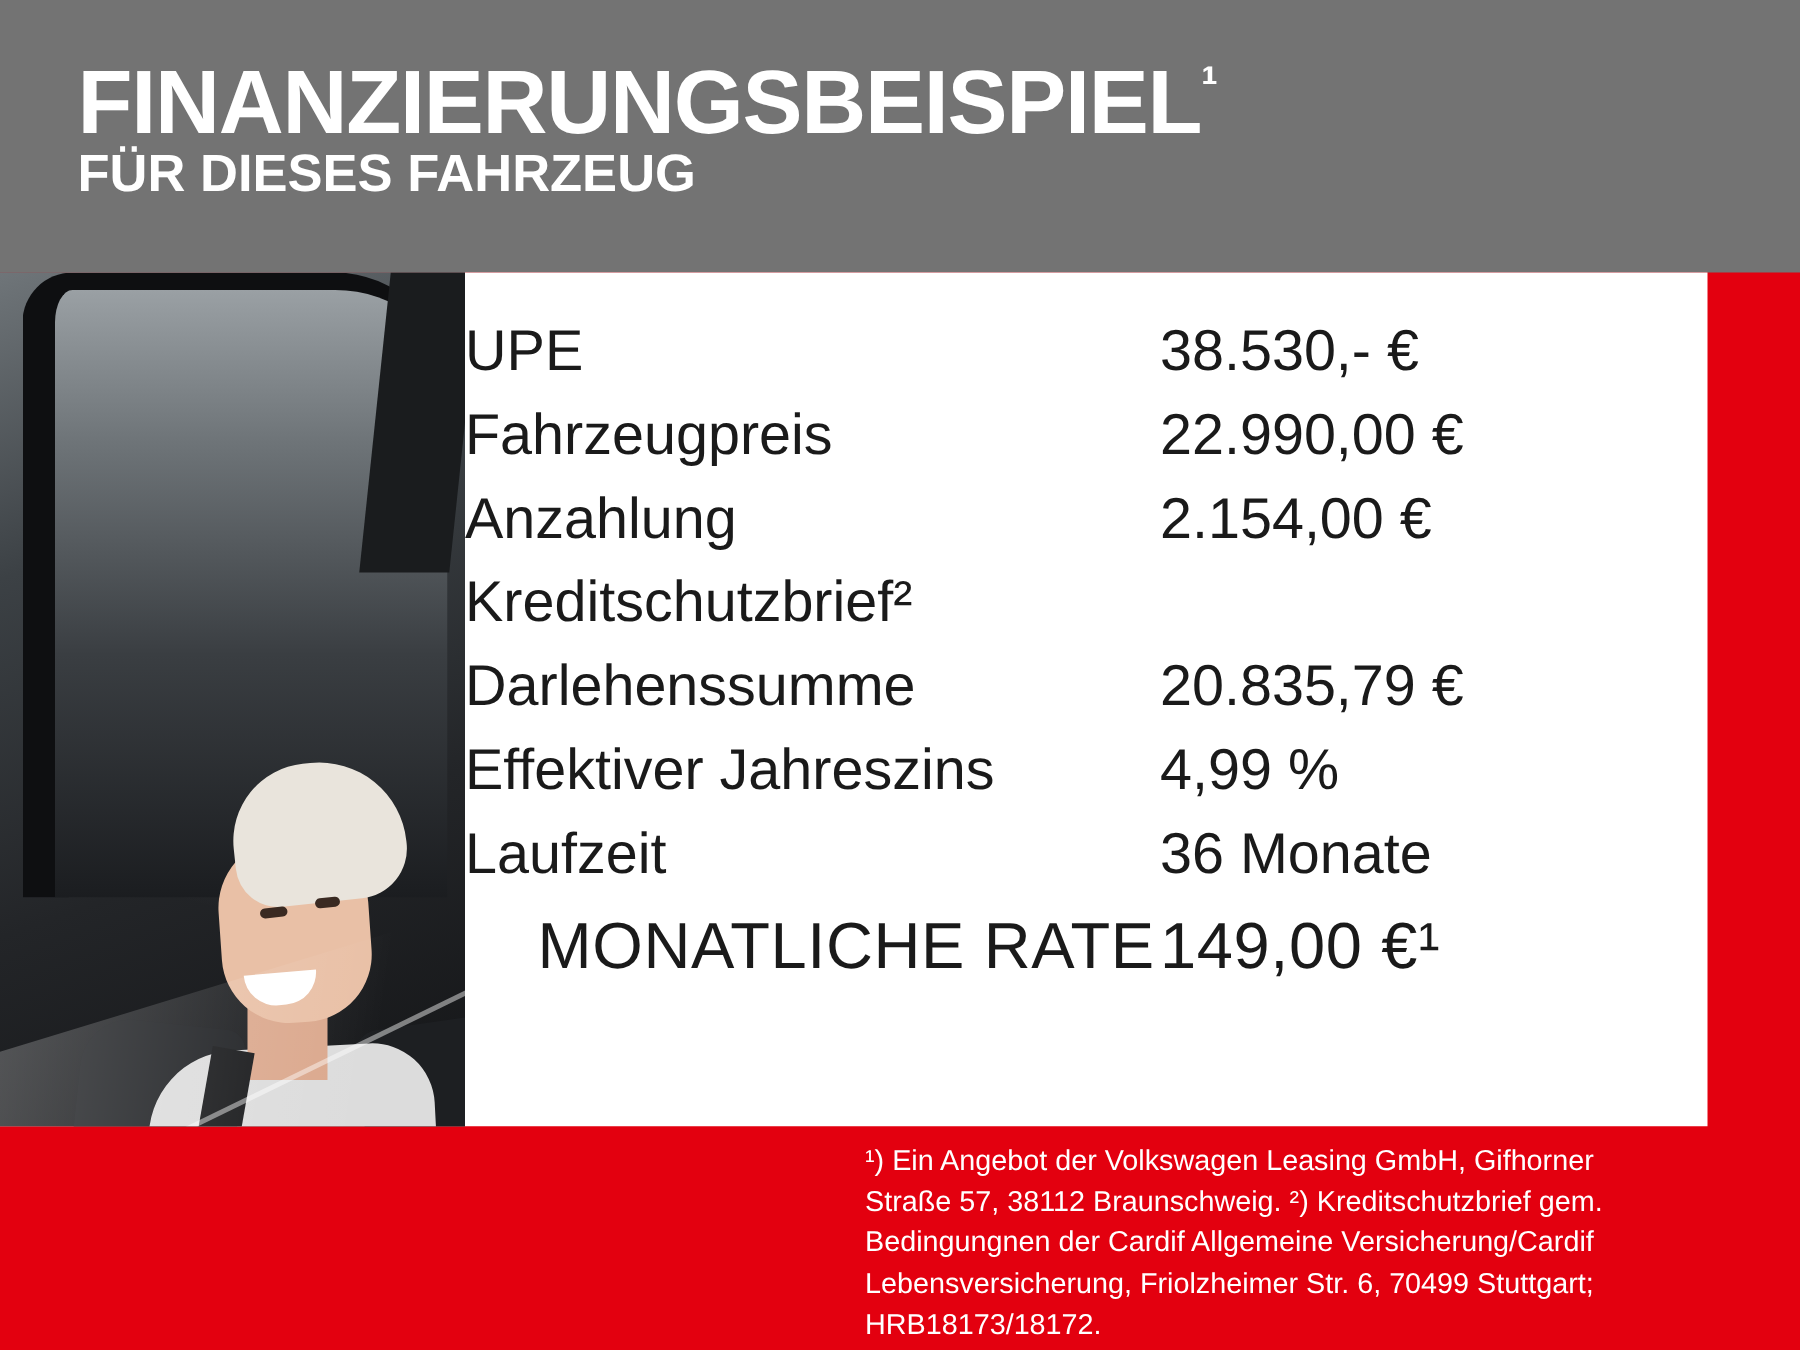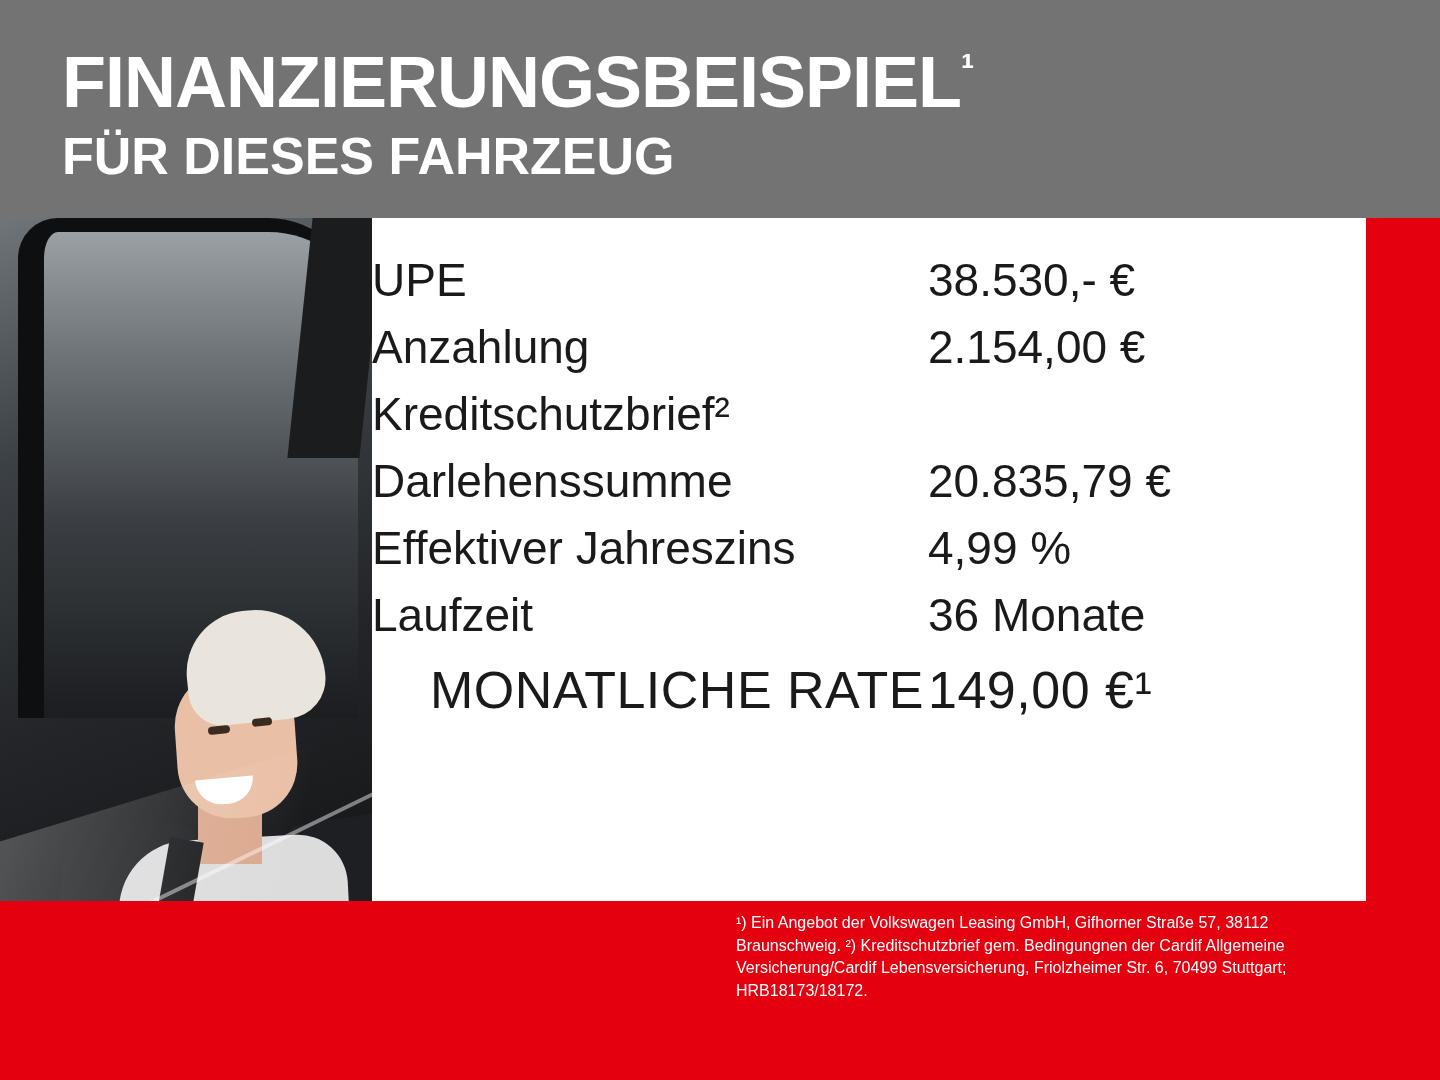--- a/index.html
+++ b/index.html
@@ -41,25 +41,24 @@
     line-height: 1.0;
     white-space: nowrap;
   }
   .header-title sup {
     font-size: 40px;
     vertical-align: super;
     line-height: 0;
   }
   .header-sub {
     color: #ffffff;
-    font-size: 52px;
+    font-size: 42px;
     font-weight: bold;
     letter-spacing: 0px;
     line-height: 1.0;
-    margin-top: 12px;
     white-space: nowrap;
   }
 
   
   .card {
     position: absolute;
     left: 0;
     top: 218px;
     width: 1366px;
     height: 683px;
@@ -229,25 +228,25 @@
     font-weight: normal;
     font-size: 52px;
     height: 84px;
     letter-spacing: 0.5px;
   }
   tr.total td.label { padding-left: 58px; }
 
   
   .footnote {
     position: absolute;
-    left: 736px;
+    left: 692px;
     top: 912px;
     width: 640px;
     color: #ffffff;
-    font-size: 16px;
+    font-size: 23px;
     line-height: 1.42;
   }
 </style>
 </head>
 <body>
 
 <div class="page">
 
   <div class="header">
     <div class="header-title"><span>FINANZIERUNGSBEISPIEL</span><sup>¹</sup></div>
@@ -277,20 +276,24 @@
     </div>
 
     <div class="table-wrap">
       <table class="fin">
         <tbody>
           <tr>
             <td class="label">UPE</td>
             <td class="value">38.530,- €</td>
           </tr>
           <tr>
+            <td class="label">Fahrzeugpreis</td>
+            <td class="value">22.990,00 €</td>
+          </tr>
+          <tr>
             <td class="label">Anzahlung</td>
             <td class="value">2.154,00 €</td>
           </tr>
           <tr>
             <td class="label">Kreditschutzbrief²</td>
             <td class="value"></td>
           </tr>
           <tr>
             <td class="label">Darlehenssumme</td>
             <td class="value">20.835,79 €</td>

